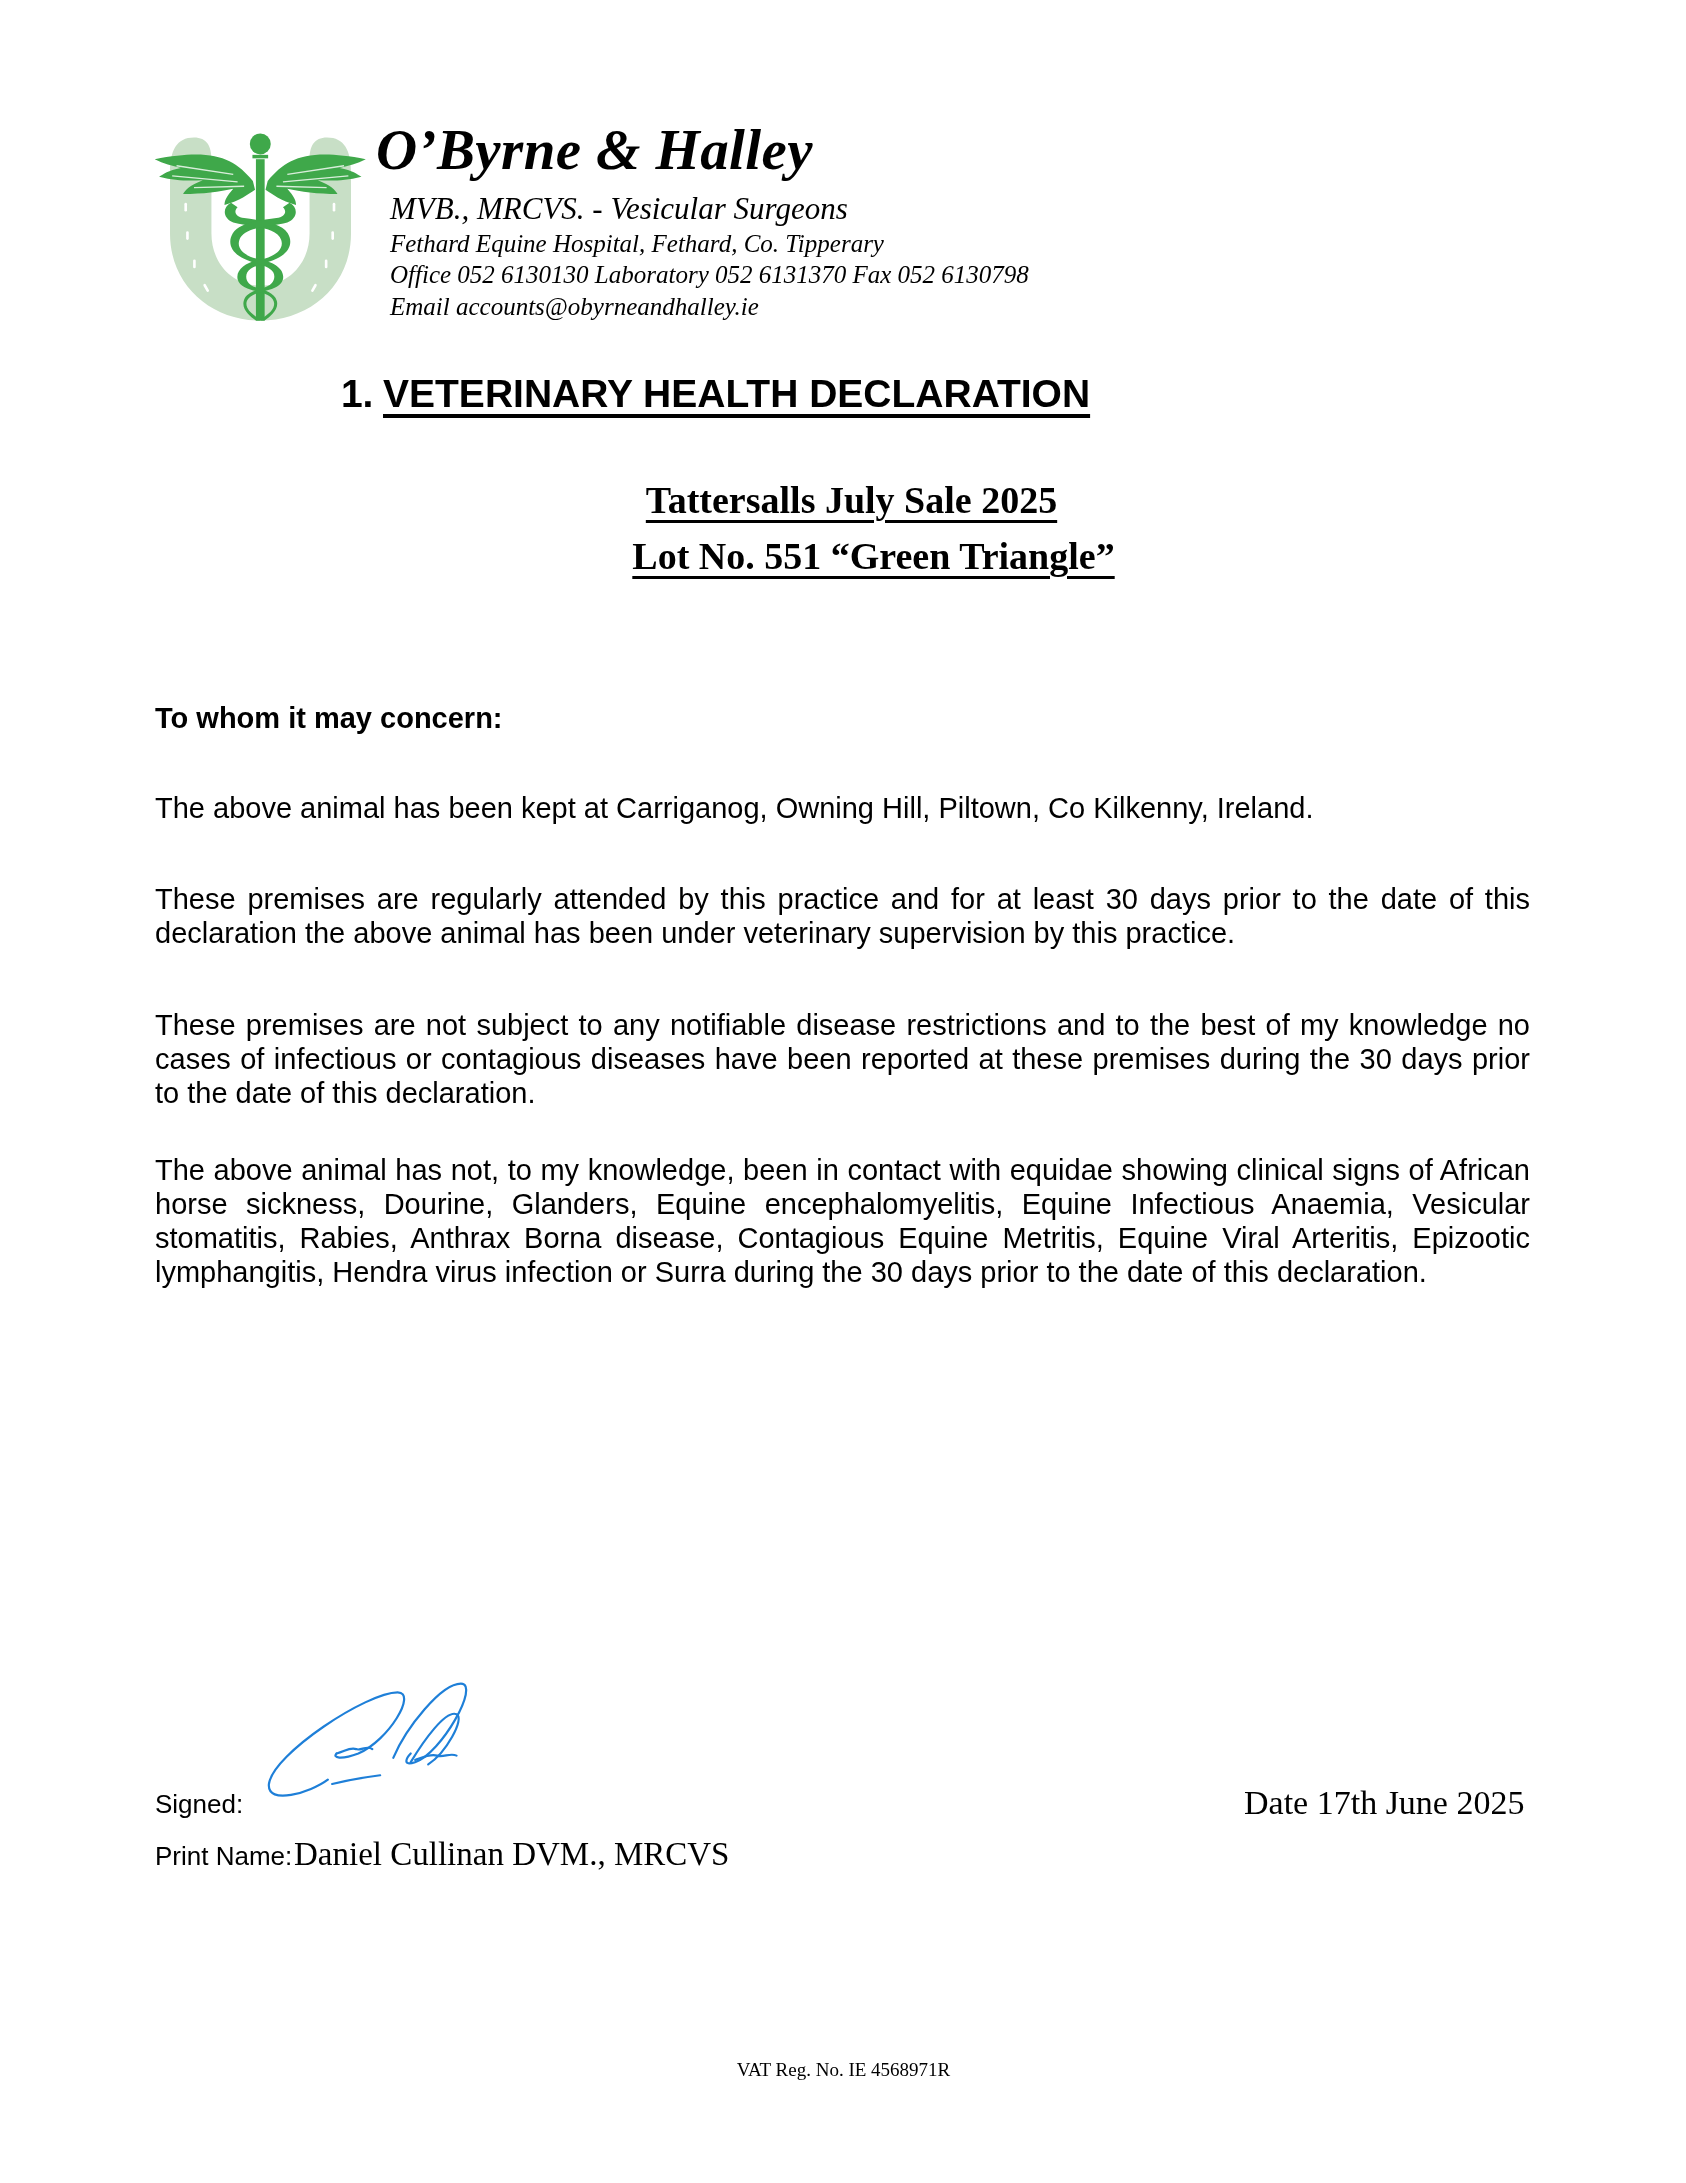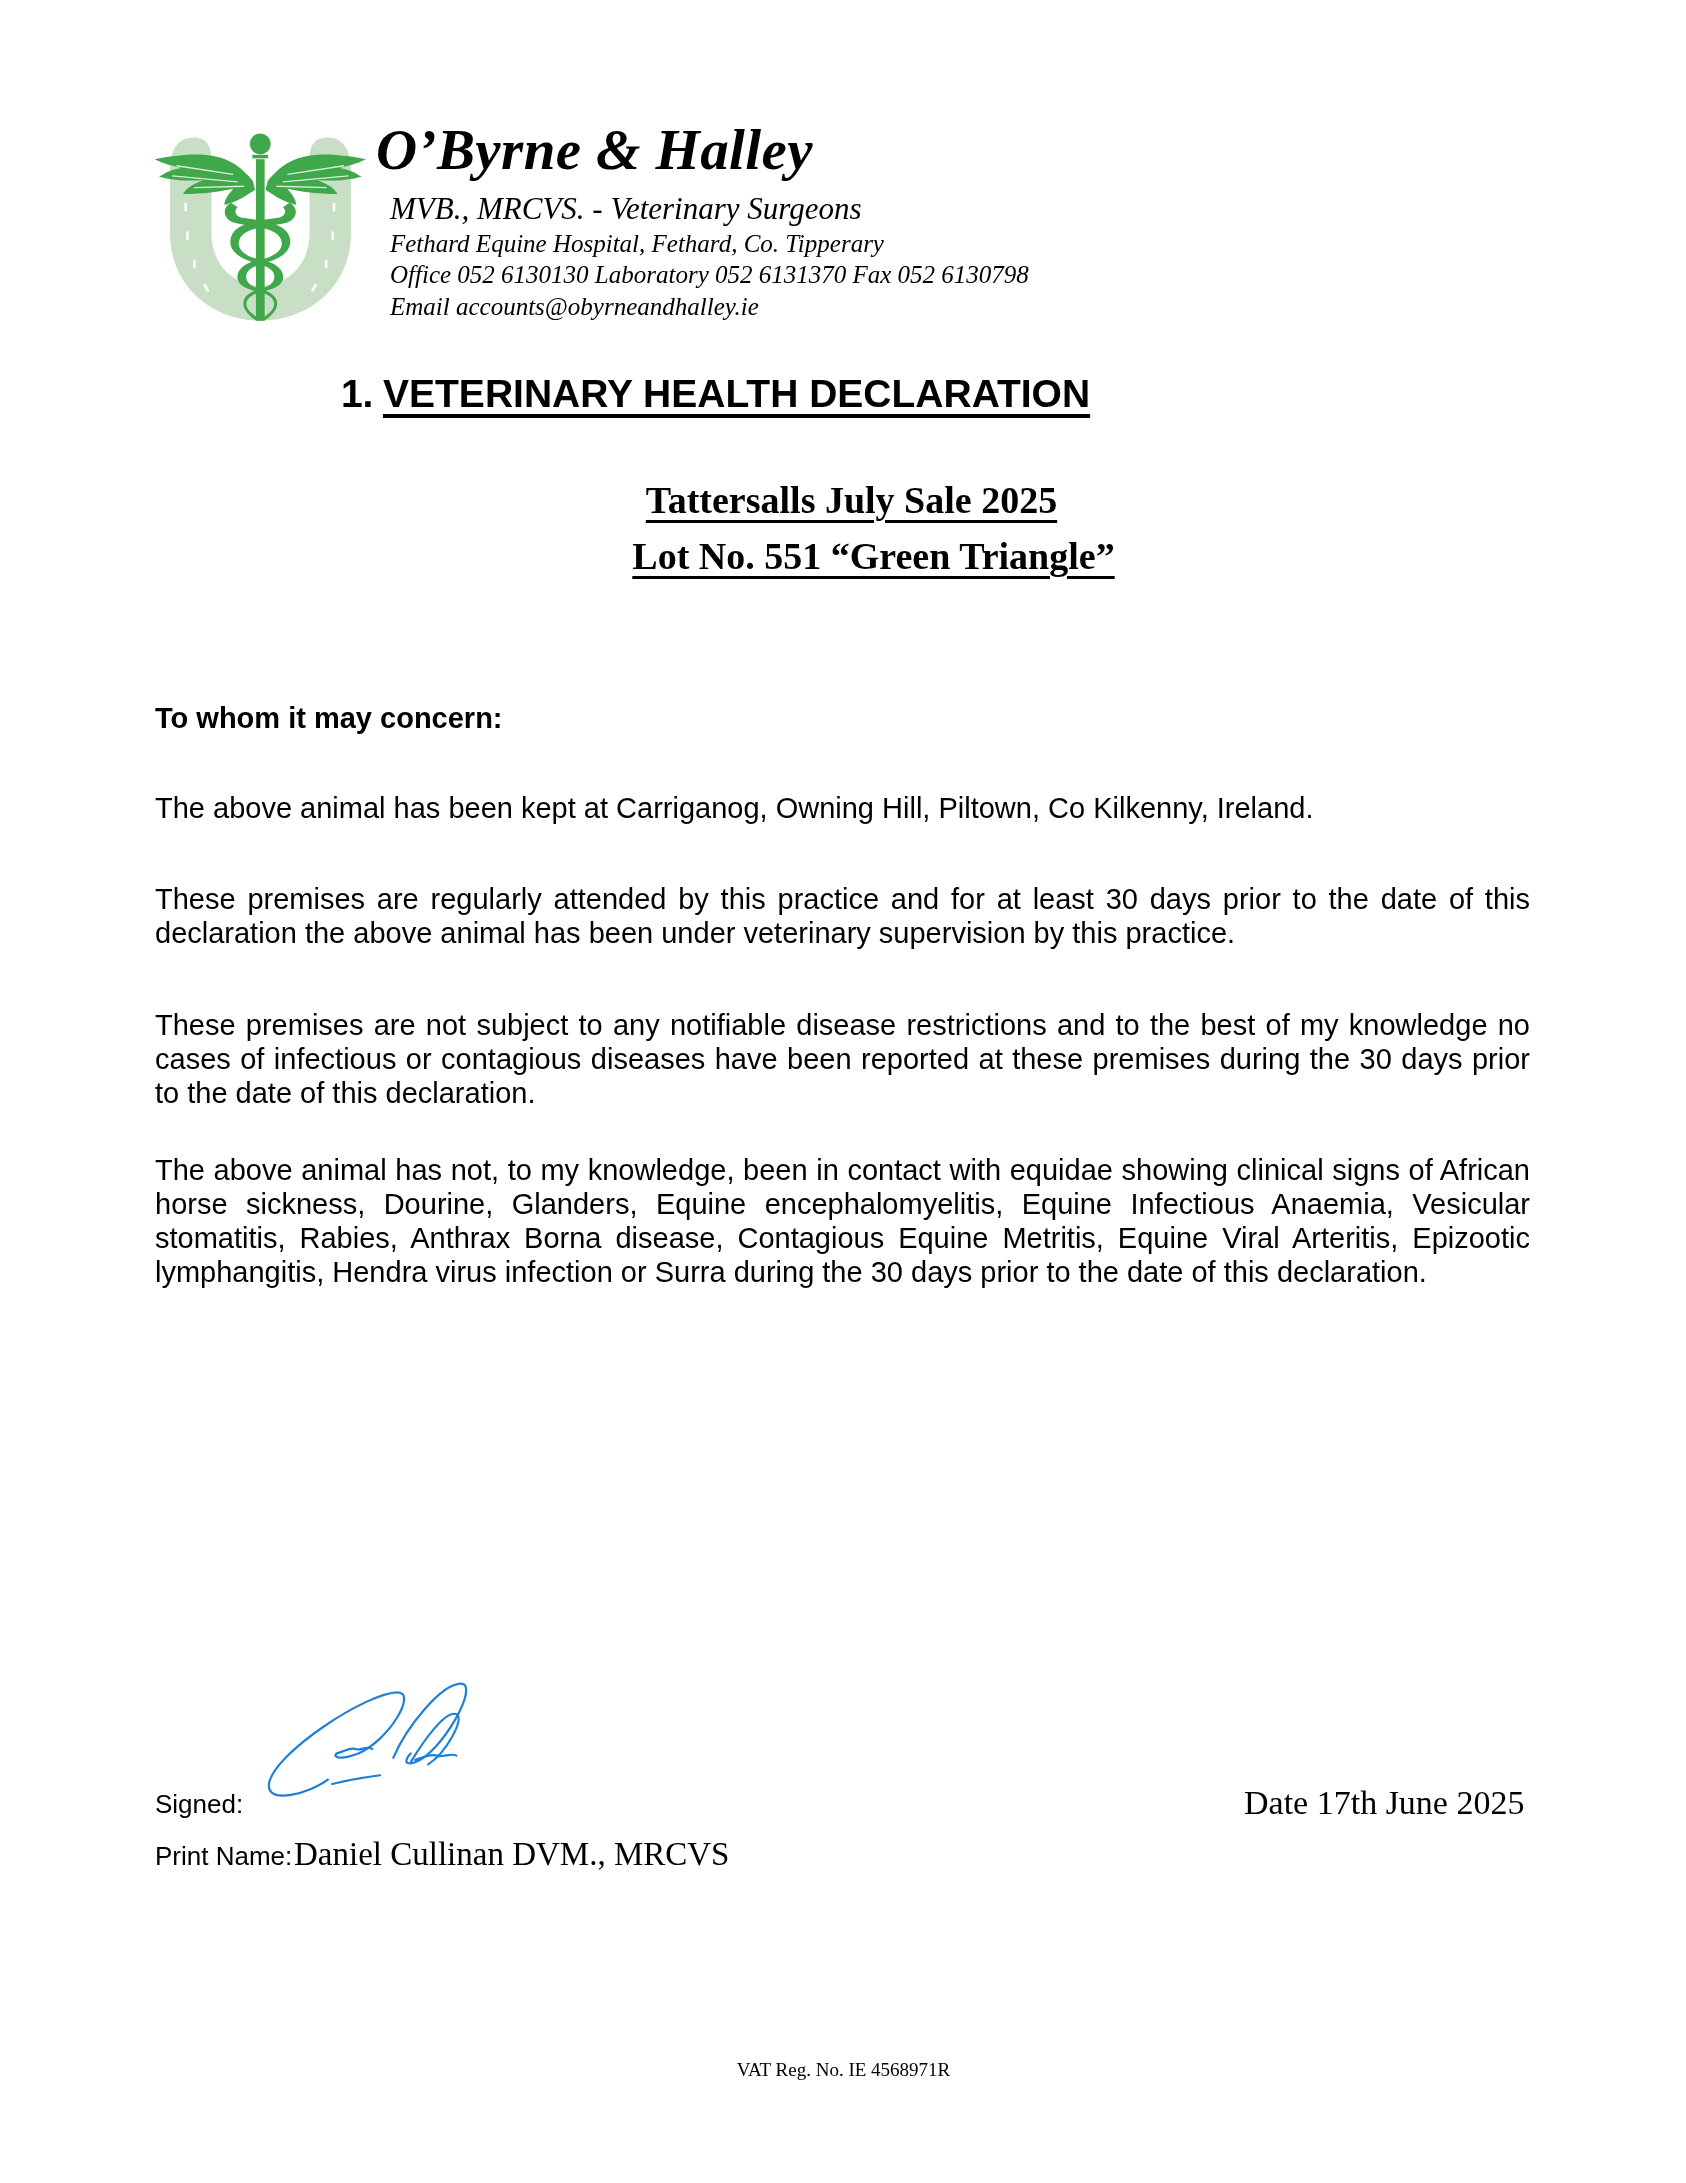--- a/index.html
+++ b/index.html
@@ -81,21 +81,21 @@
         <path d="M60 98 L210 112"></path>
         <path d="M110 125 L225 122"></path>
       <path d="M454 75 L324 95"></path>
         <path d="M464 98 L314 112"></path>
         <path d="M414 125 L299 122"></path>
     </g>
   </svg>
 </div>
 
 <div class="abs serif" id="firm-name">O’Byrne &amp; Halley</div>
-<div class="abs serif" id="firm-quals">MVB., MRCVS. - Veterinary Surgeons</div>
+<div class="abs serif" id="firm-quals">MVB., MRCVS. - Vesicular Surgeons</div>
 <div class="abs serif hdr-line" id="hdr-address">Fethard Equine Hospital, Fethard, Co. Tipperary</div>
 <div class="abs serif hdr-line" id="hdr-phones">Office 052 6130130 Laboratory 052 6131370 Fax 052 6130798</div>
 <div class="abs serif hdr-line" id="hdr-email">Email accounts@obyrneandhalley.ie</div>
 
 <div class="abs sans" id="heading">
   <span class="num">1.</span><span class="title">VETERINARY HEALTH DECLARATION</span>
 </div>
 
 <div class="abs serif subtitle" id="sale-title">Tattersalls July Sale 2025</div>
 <div class="abs serif subtitle" id="lot-title">Lot No. 551 “Green Triangle”</div>

